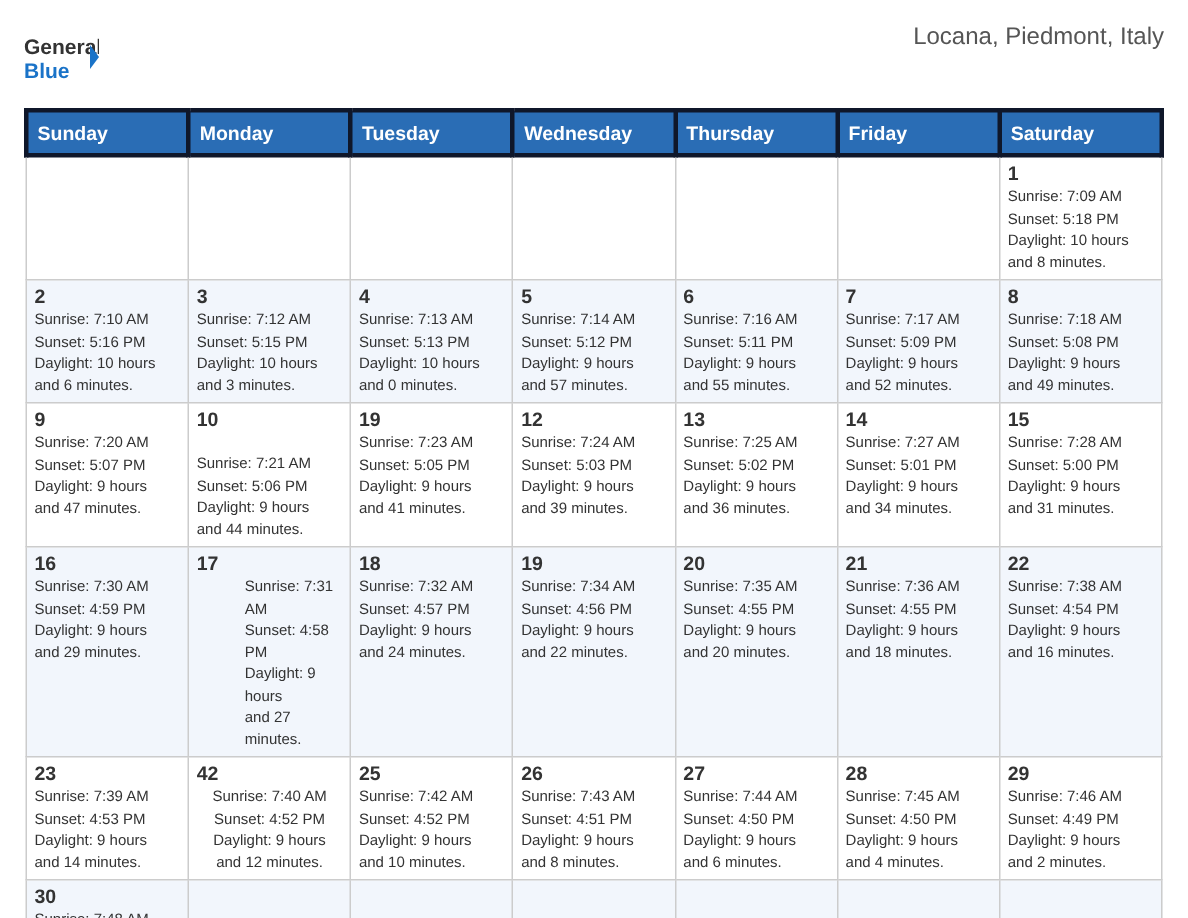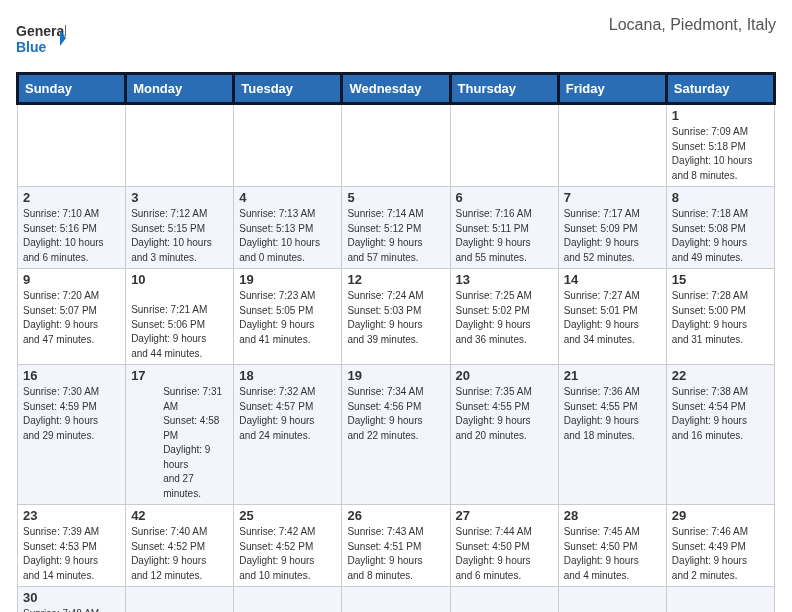--- a/index.html
+++ b/index.html
@@ -280,21 +280,21 @@
       <tr>
         <td>
           <span class="day-num">23</span>
           <div class="day-info" style="white-space: pre-line;">Sunrise: 7:39 AM
 Sunset: 4:53 PM
 Daylight: 9 hours
 and 14 minutes.</div>
         </td>
         <td>
           <span class="day-num">42</span>
-          <div class="day-info" style="white-space: pre-line;">Sunrise: 7:40 AM
+          <div class="day-info" style="white-space: pre-line; text-align: center;">Sunrise: 7:40 AM
 Sunset: 4:52 PM
 Daylight: 9 hours
 and 12 minutes.</div>
         </td>
         <td>
           <span class="day-num">25</span>
           <div class="day-info" style="white-space: pre-line;">Sunrise: 7:42 AM
 Sunset: 4:52 PM
 Daylight: 9 hours
 and 10 minutes.</div>

